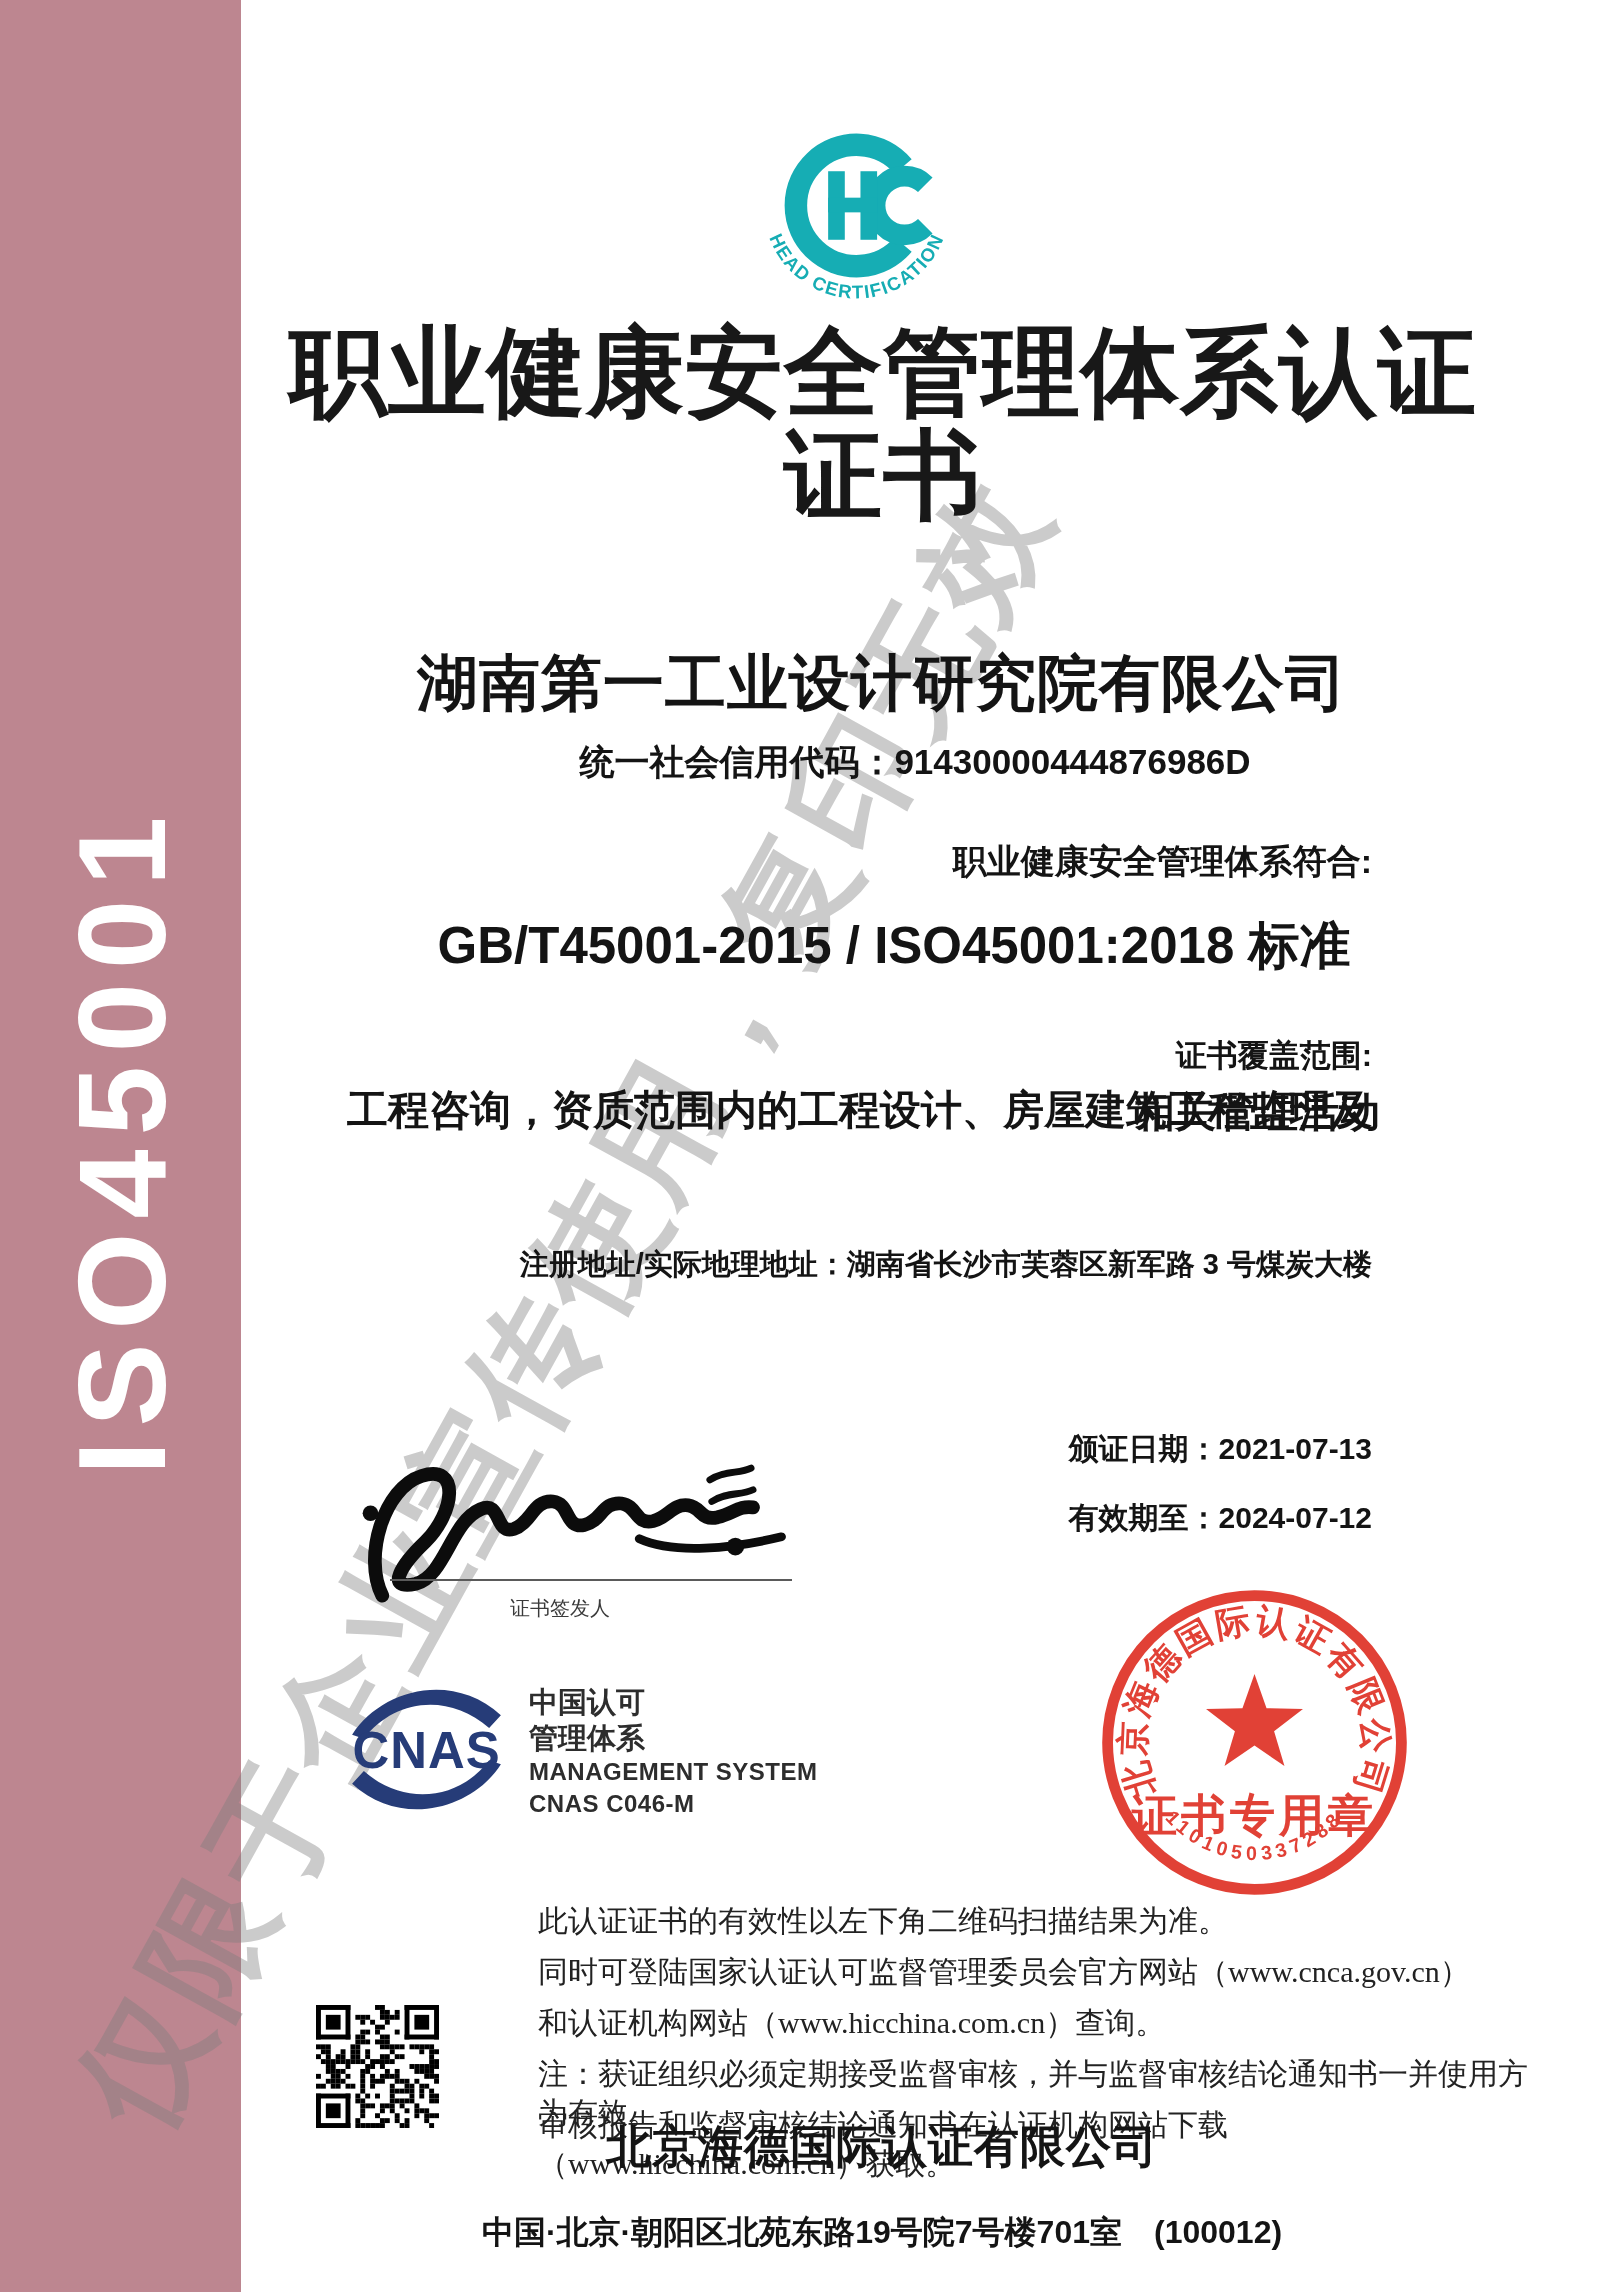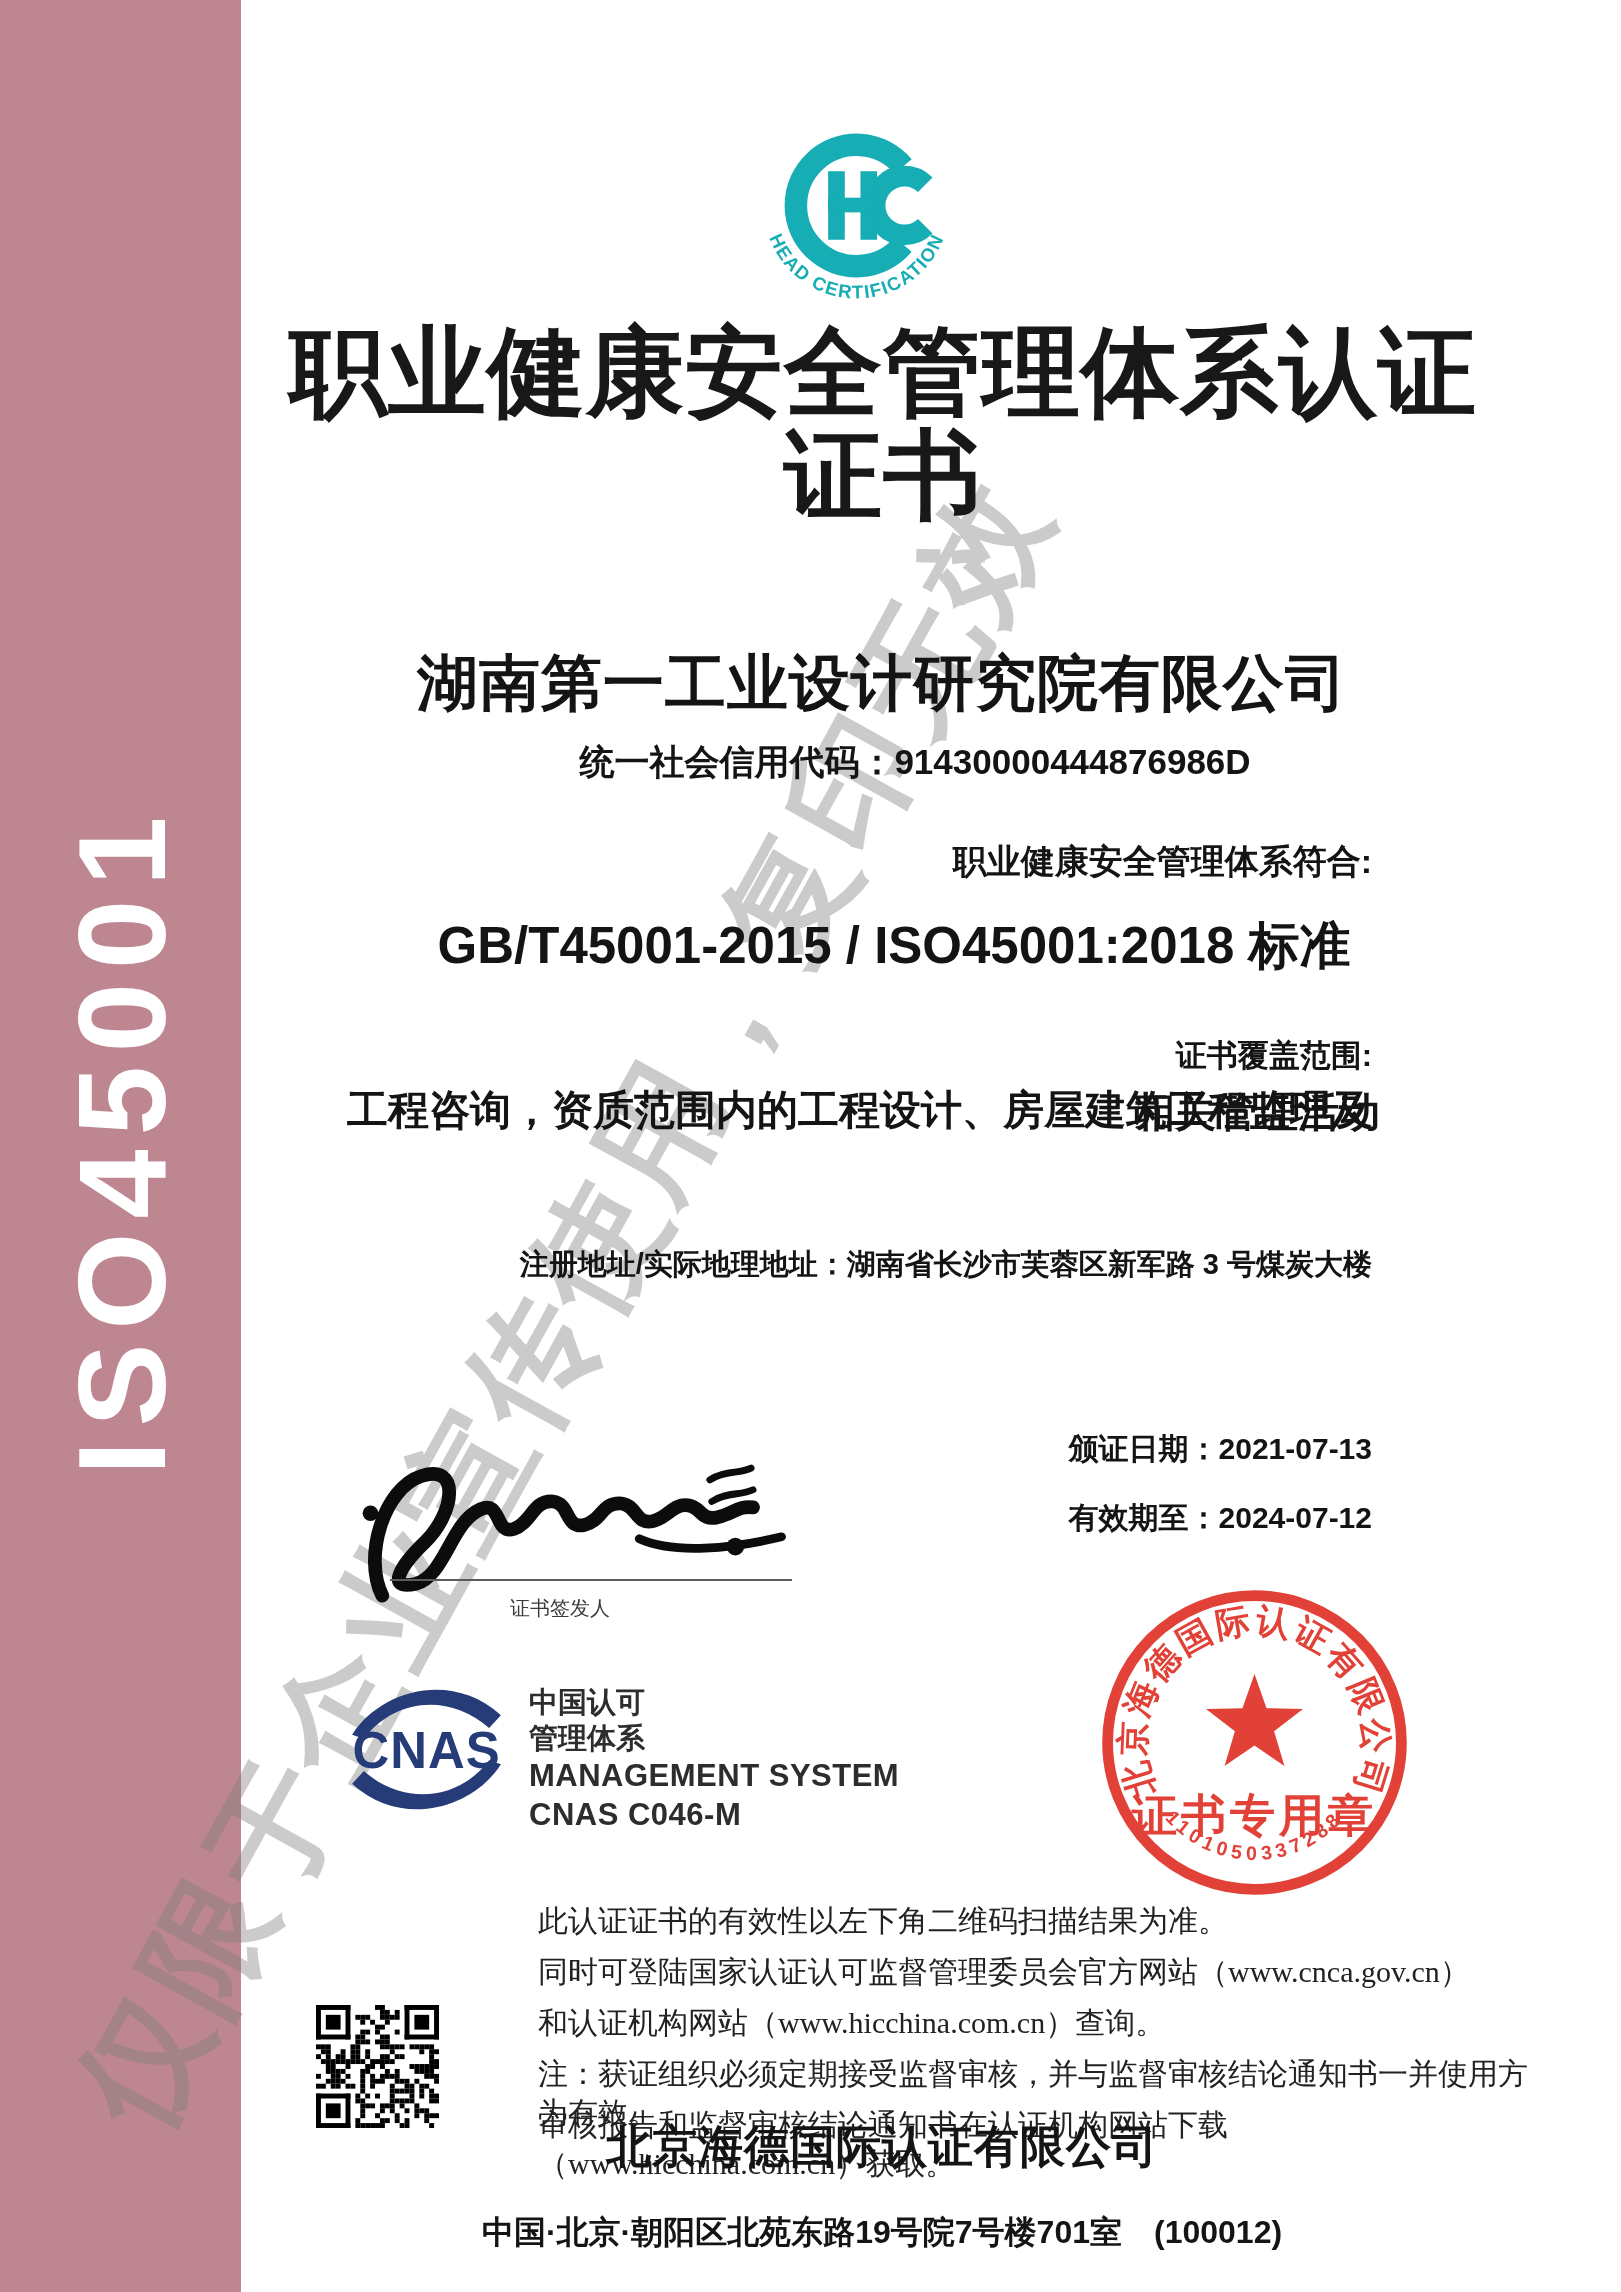--- a/index.html
+++ b/index.html
@@ -37,21 +37,21 @@
   .scope1{top:1088px;font-size:41px;font-weight:800;}
   .scope2{top:1090px;font-size:41px;font-weight:800;margin-left:8px;}
   .regaddr{top:1249px;font-size:29px;font-weight:600;}
   .date1{top:1433px;font-size:30px;font-weight:800;}
   .date2{top:1502px;font-size:30px;font-weight:800;}
   .sig-line{left:390px;top:1579px;width:402px;height:2px;background:#5a5a5a;}
   .signer{left:510px;top:1595px;font-size:20px;color:#3a3a3a;
     font-family:Liberation Serif, serif;}
   .cnas-text{left:529px;top:1688px;line-height:1.0;color:#2d2d2d;}
   .cnas-text .zh{font-size:29px;font-weight:800;margin-bottom:6.9px;}
-  .cnas-text .en{font-size:31px;font-weight:800;margin-bottom:7.8px;letter-spacing:0.5px;}
+  .cnas-text .en{font-size:24px;font-weight:800;margin-bottom:7.8px;letter-spacing:0.5px;}
   .fineprint{left:538px;top:1901px;width:990px;
     font-family:"Liberation Serif","DejaVu Serif",serif;
     font-size:30px;color:#222222;}
   .fineprint div{height:51px;line-height:39px;}
   .footer-name{top:2123px;font-size:45px;font-weight:800;letter-spacing:1px;}
   .footer-addr{top:2215px;font-size:32px;font-weight:600;}
   svg text{font-family:"Liberation Sans","DejaVu Sans",sans-serif;}
   .stamp-svg{opacity:0.93;}
 </style>
 </head>

